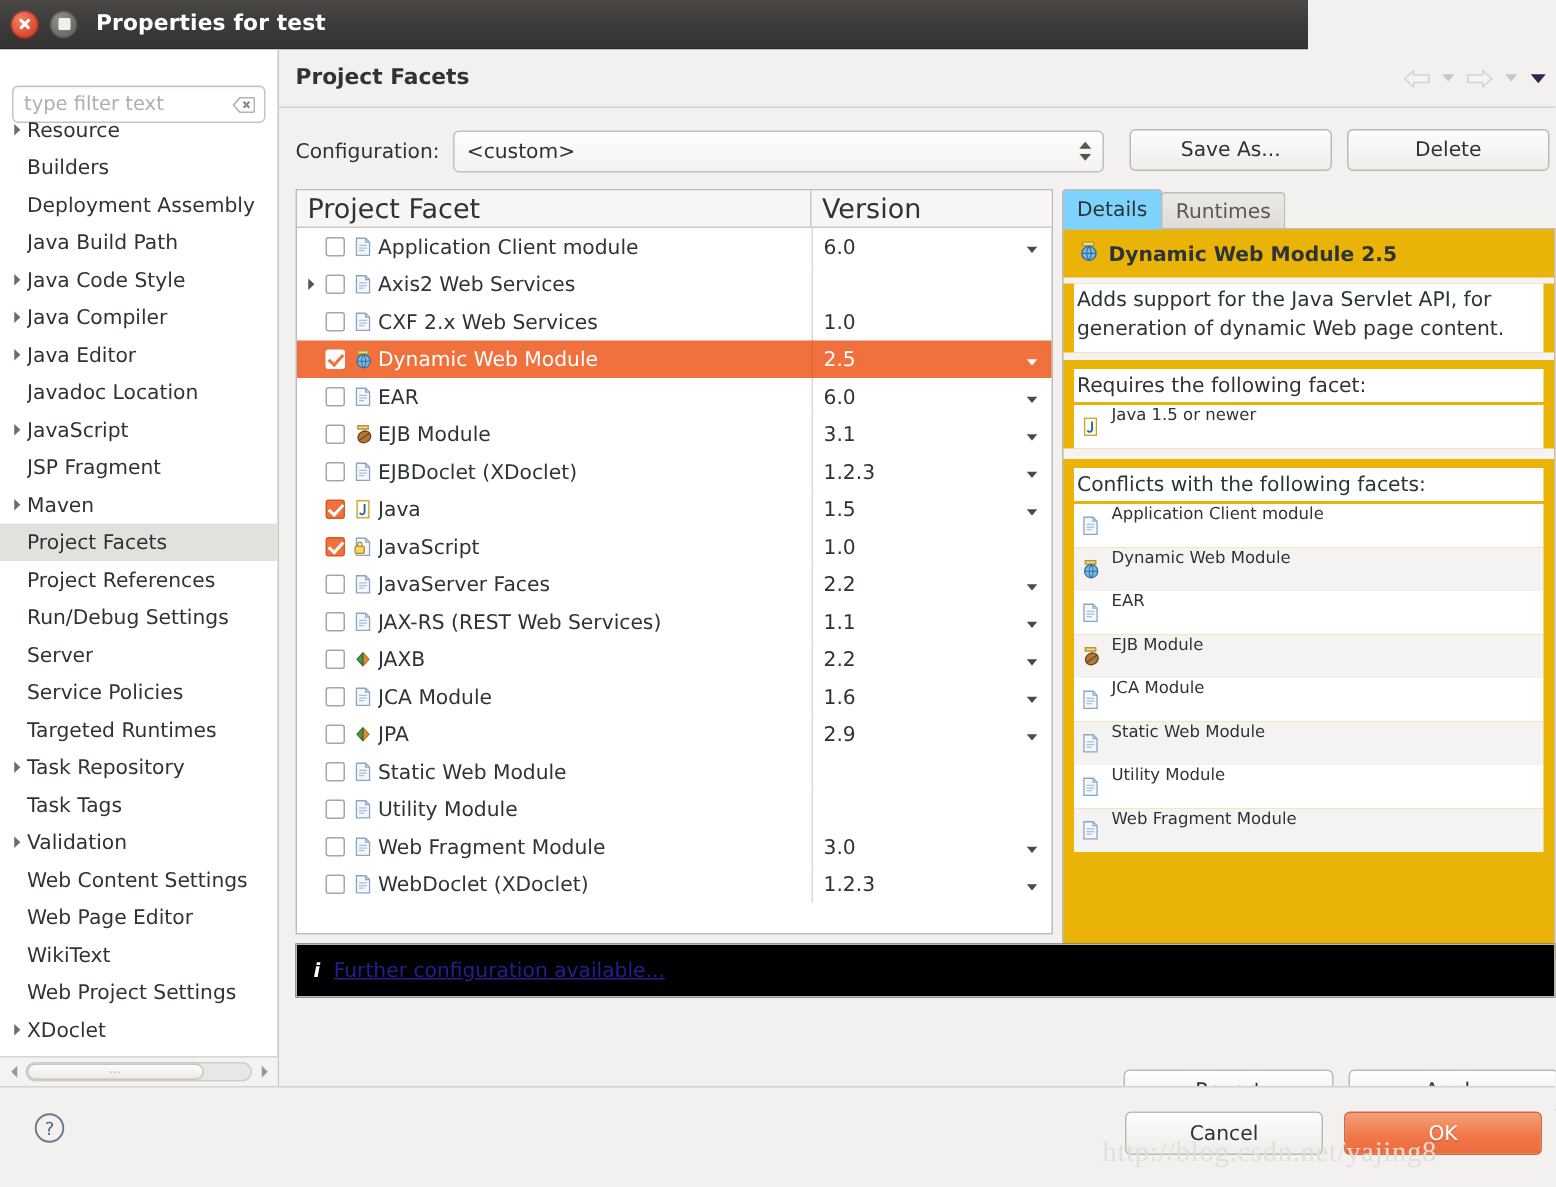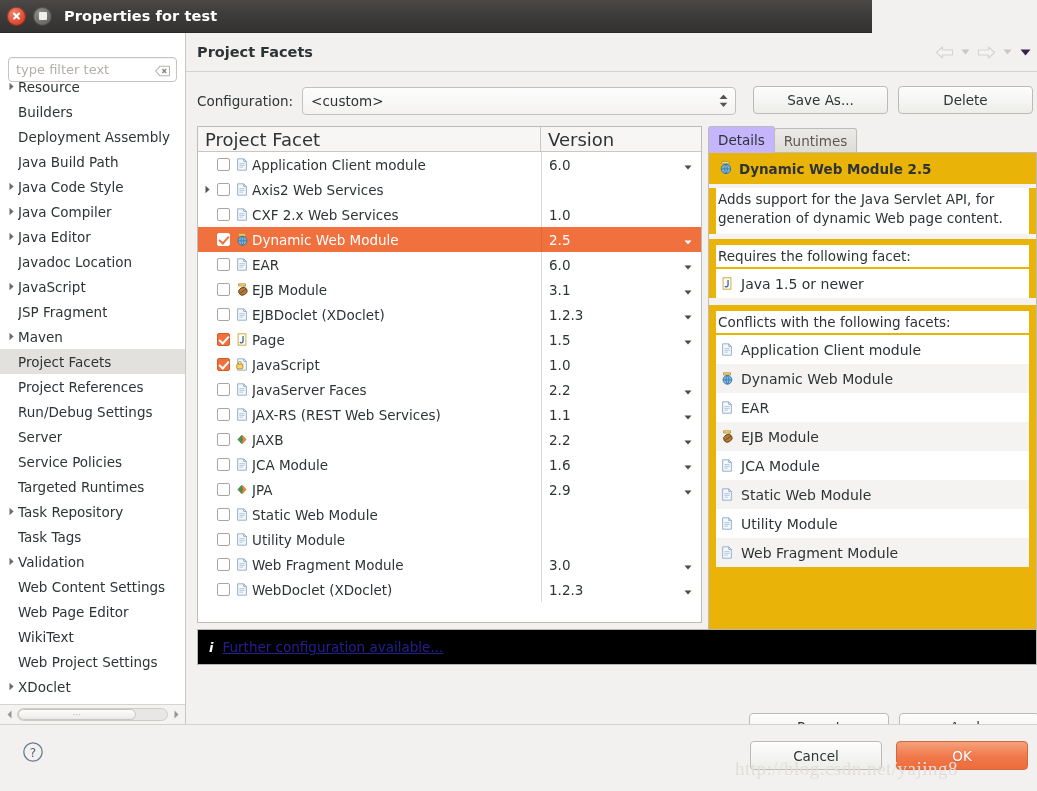--- a/index.html
+++ b/index.html
@@ -155,34 +155,34 @@
   .cb.onsel::after { border-color: #f0703e; }
 
   
   .details-panel { position: absolute; left: 522px; top: 93px; width: 329px; height: 497px; }
   .tabs { display: flex; height: 27px; align-items: flex-end; }
   .tab {
     height: 25px; padding: 0 9px; font-size: 13.5px; display: flex; align-items: center;
     border: 1px solid #bfbcb8; border-bottom: none;
     border-radius: 3px 3px 0 0; margin-right: -1px;
   }
-  .tab.active { background: #c4b5fd; color: #2e3436; height: 27px; position: relative; z-index: 2; }
+  .tab.active { background: #7dd3fc; color: #2e3436; height: 27px; position: relative; z-index: 2; }
   .tab.inactive { background: linear-gradient(to bottom,#eceae7,#dedbd7); color: #5c5955; }
   .details-body {
     position: absolute; left: 0; top: 26px; width: 329px; height: 487px;
     background: #eab308; border: 1px solid #bfbcb8;
   }
   .d-head { display: flex; align-items: center; gap: 6px; padding: 7px 9px 6px 9px;
             font-weight: bold; font-size: 13.5px; }
   .d-desc { margin: 0 7px; background: #ffffff; padding: 2px 2px 6px 2px;
             font-size: 13.5px; line-height: 19px; }
   .d-sec { margin: 6px 7px 0 7px; padding: 3px 2px; font-size: 13.5px; background: #ffffff; }
   .d-list { margin: 2px 7px 0 7px; }
-  .d-li { display: flex; align-items: center; gap: 7px; height: 29px; padding-left: 4px;
-          font-size: 14px; background: #ffffff; }
+  .d-li { display: flex; gap: 7px; height: 29px; padding-left: 4px;
+          font-size: 11px; background: #ffffff; }
   .d-li.alt { background: #f4f3f2; }
   .d-band { background: #f4f3f2; }
 
   
   .infobar {
     position: absolute; left: 11px; top: 596px; width: 840px; height: 36px;
     background: #000000; border: 1px solid #b9b6b2;
     display: flex; align-items: center; padding-left: 11px; gap: 9px;
   }
   .info-i { color: #ffffff; font-weight: bold; font-style: italic; font-size: 13px; }
@@ -603,21 +603,21 @@
               <span class="fexp"></span>
               <span class="fchk">
                 <span class="cb checked"></span>
               </span>
               <span class="ficon">
                 <svg width="14" height="15" viewBox="0 0 16 16">
                   <rect x="3.5" y="1.5" width="9" height="13" fill="#fdfcf5" stroke="#c9a227" stroke-width="1"></rect>
                   <path d="M9.2 4 v6.2 a1.9 1.9 0 0 1 -3.6 .6" fill="none" stroke="#2a5fa8" stroke-width="1.4"></path>
                 </svg>
               </span>
-              <span class="fname">Page</span>
+              <span class="fname">Java</span>
             </div>
             <div class="fc2">
               <span>1.5</span>
               <span class="vcaret"><svg width="8" height="5" viewBox="0 0 8 5">
                   <path d="M0.5 0.5 L7.5 0.5 L4 4.6 Z" fill="#4b4845"></path>
                 </svg></span>
             </div>
           </div>
           <div class="frow">
             <div class="fc1">

